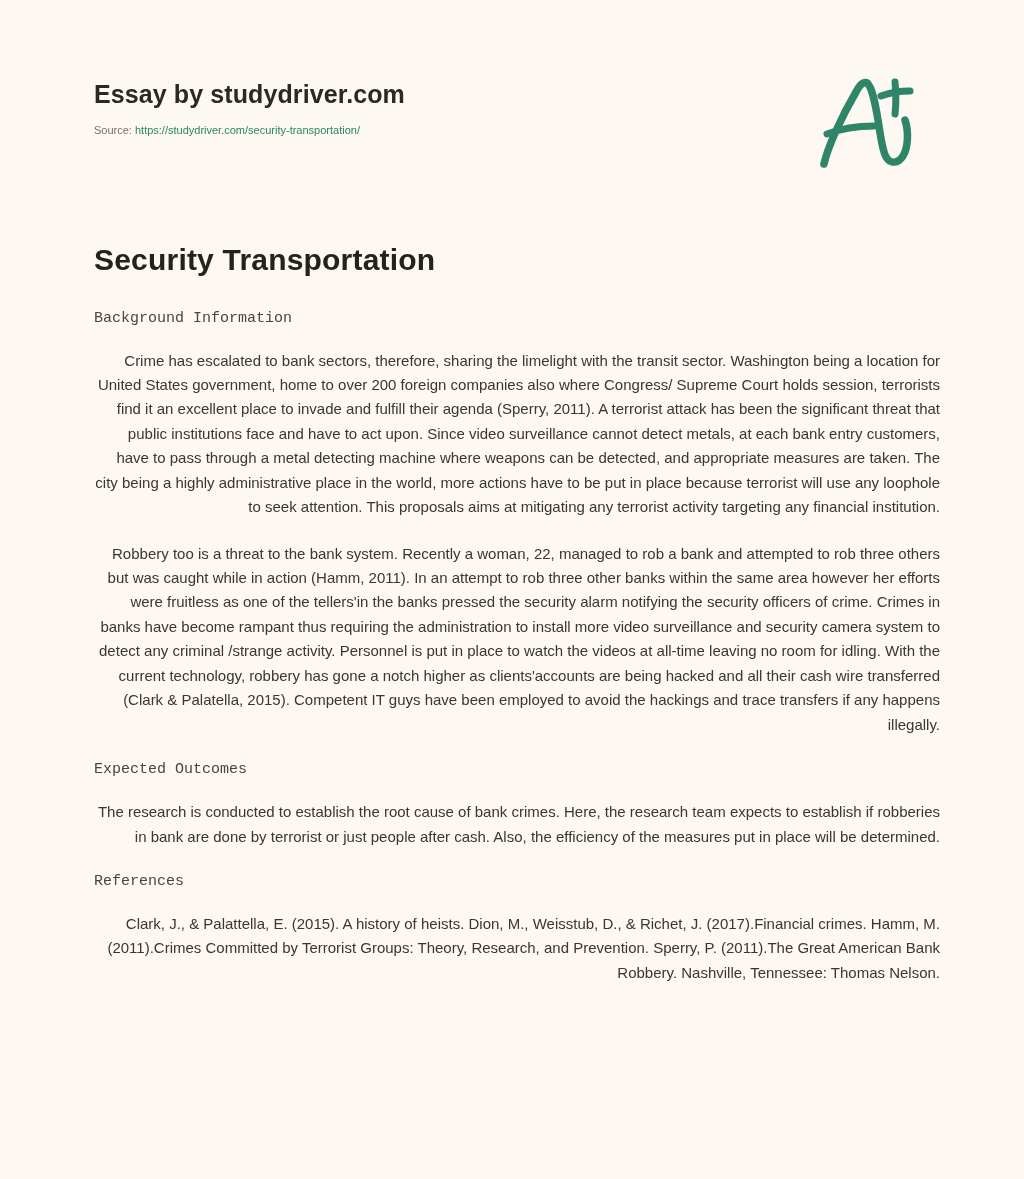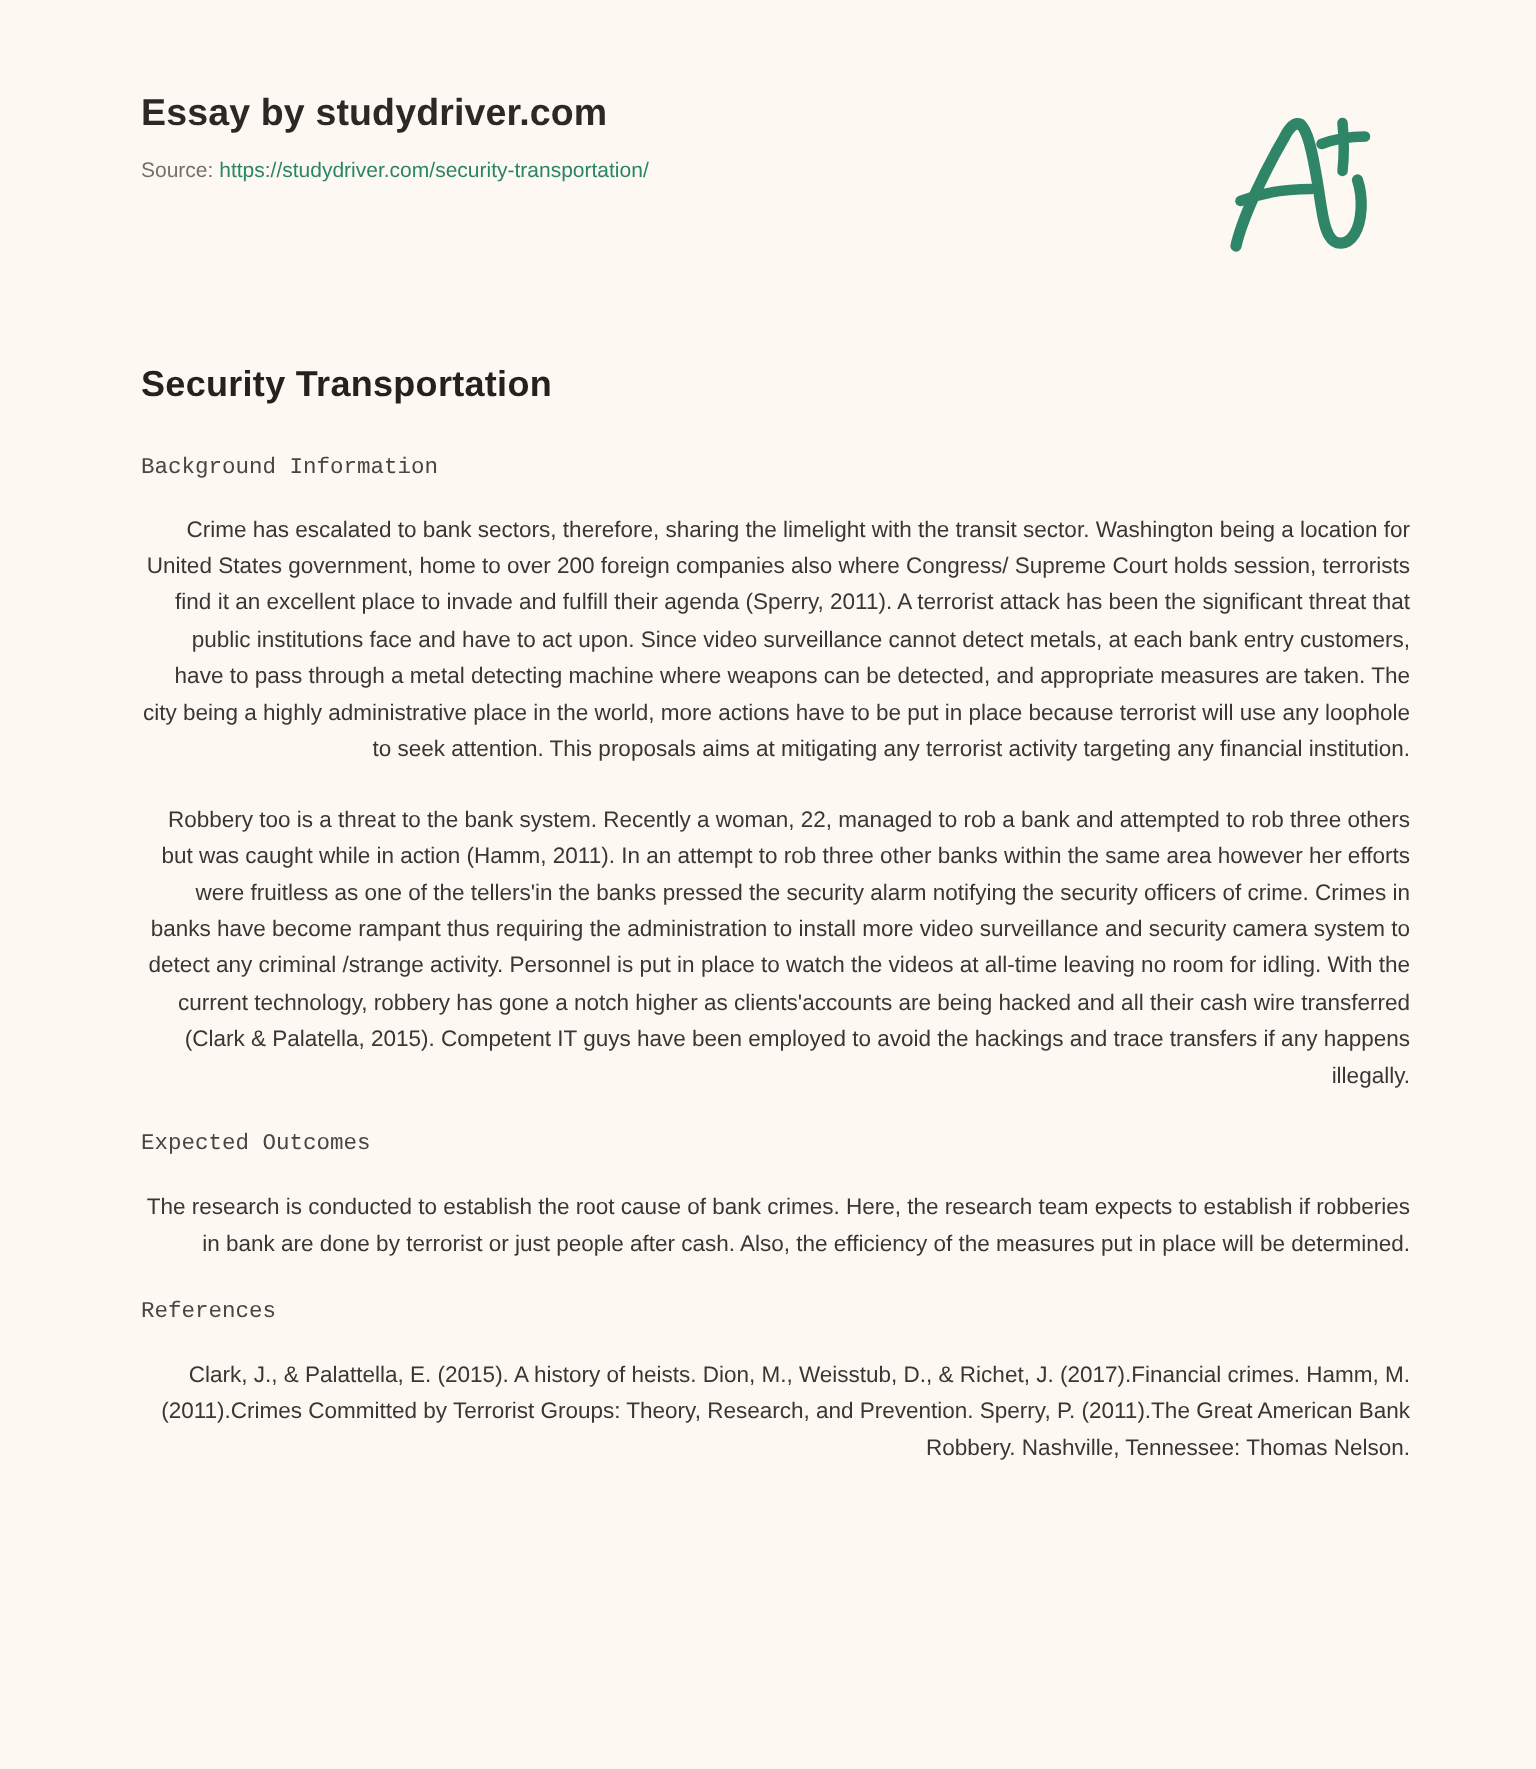--- a/index.html
+++ b/index.html
@@ -27,35 +27,35 @@
     position: absolute;
     left: 0;
     top: 0;
     width: 1024px;
     height: 200px;
   }
 
   .brand-block {
     position: absolute;
     left: 94px;
-    top: 60px;
+    top: 79px;
   }
 
   .brand-title {
     font-size: 25px;
     font-weight: bold;
     color: #2b2825;
     letter-spacing: 0.1px;
     line-height: 1.2;
     margin: 0;
   }
 
   .source-line {
     margin-top: 14px;
-    font-size: 14px;
+    font-size: 11px;
     color: #76706b;
     line-height: 1.3;
     white-space: nowrap;
   }
 
   .source-link {
     color: #2a8468;
     text-decoration: none;
   }
 
@@ -70,21 +70,21 @@
 
   
   .doc {
     position: absolute;
     left: 94px;
     top: 243px;
     width: 856px;
   }
 
   .doc-title {
-    font-size: 24px;
+    font-size: 30px;
     font-weight: bold;
     color: #24211f;
     margin: 0 0 30px 0;
     letter-spacing: 0.2px;
     line-height: 1.15;
   }
 
   .section-heading {
     font-size: 15px;
     font-weight: normal;

